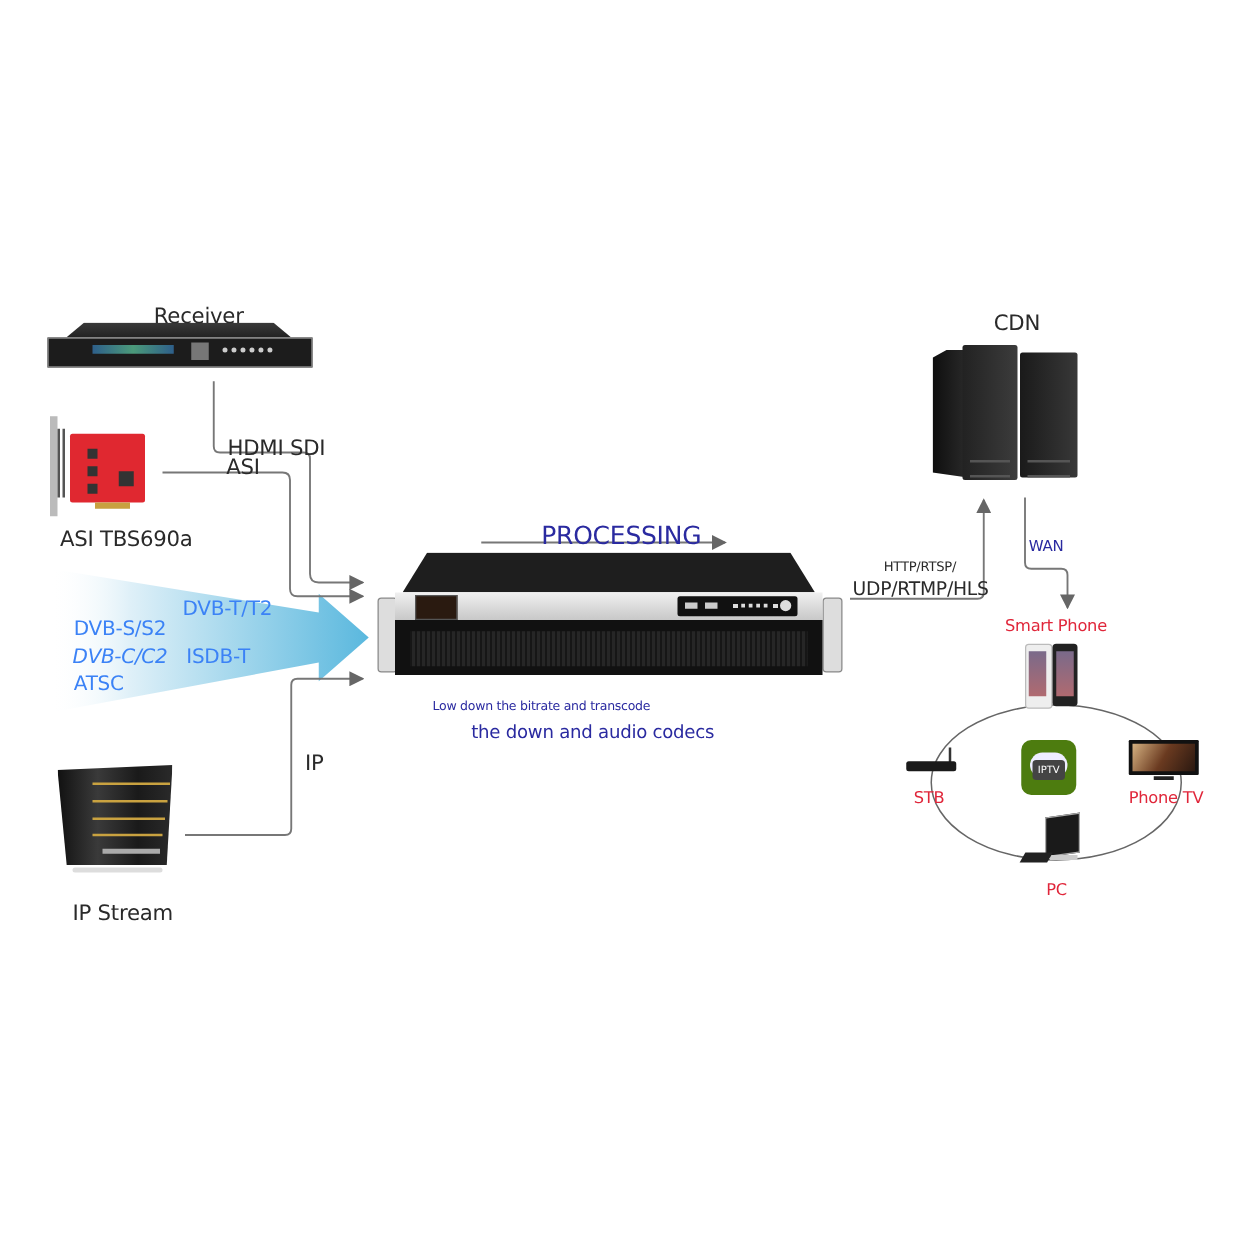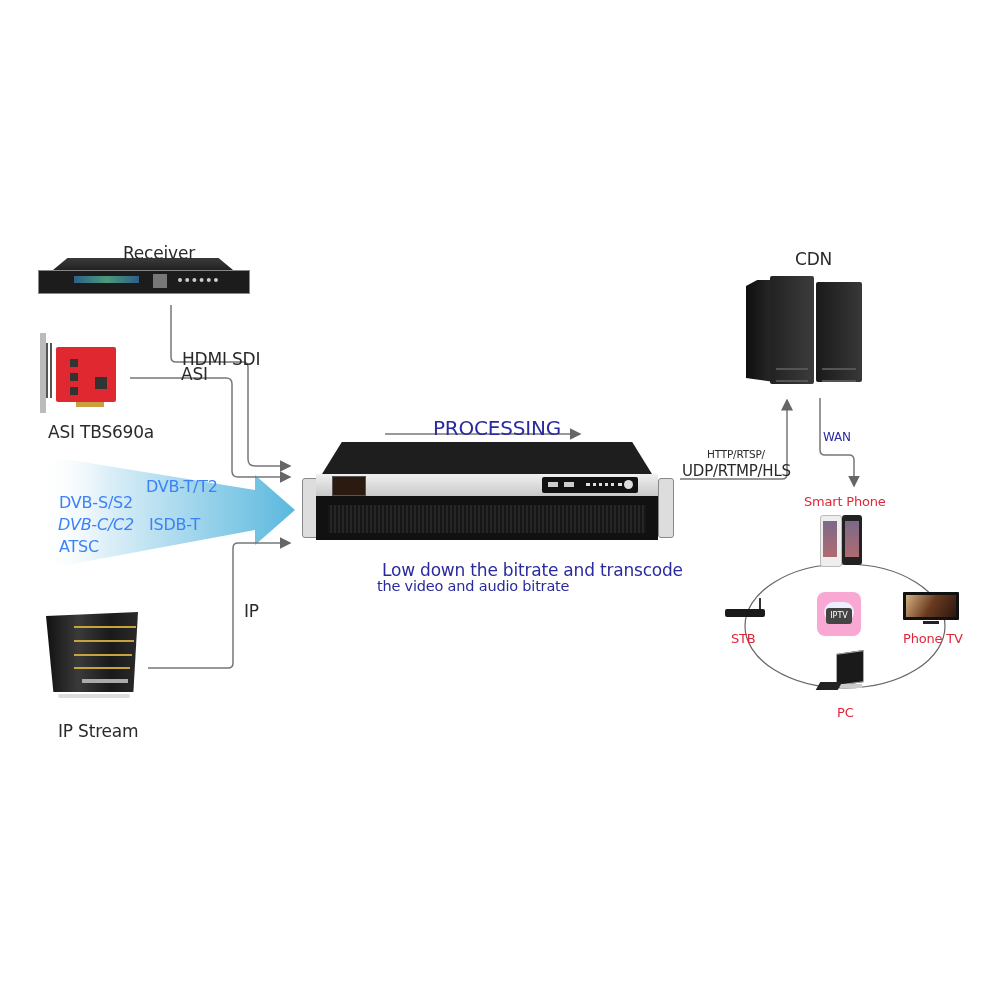--- a/index.html
+++ b/index.html
@@ -96,22 +96,22 @@
   <div class="abs" style="left:30px;top:34px;width:32px;height:18px;background:#2a1a10;border:1px solid #555;"></div>
   <div class="abs" style="left:240px;top:35px;width:96px;height:16px;background:#111;border-radius:2px;"></div>
   <div class="abs" style="left:246px;top:40px;width:10px;height:5px;background:#ccc;"></div>
   <div class="abs" style="left:262px;top:40px;width:10px;height:5px;background:#ccc;"></div>
   <div class="abs" style="left:284px;top:41px;width:36px;height:3px;border-top:3px dotted #ddd;"></div>
   <div class="abs" style="left:322px;top:38px;width:9px;height:9px;border-radius:50%;background:#ddd;"></div>
   <div class="abs" style="left:14px;top:54px;width:342px;height:44px;background:#111;"></div>
   <div class="abs" style="left:26px;top:63px;width:318px;height:28px;background:repeating-linear-gradient(90deg,#161616 0 2px,#262626 2px 4px);"></div>
 </div>
 
-<div class="lbl blue" style="left:346px;top:560px;font-size:17px;margin-left:36px;">Low down the bitrate and transcode</div>
-<div class="lbl blue" style="left:377px;top:578px;font-size:14.5px;">the video and audio bitrate</div>
+<div class="lbl blue" style="left:346px;top:560px;font-size:10px;">Low down the bitrate and transcode</div>
+<div class="lbl blue" style="left:377px;top:578px;font-size:14.5px;">the down and audio codecs</div>
 
 <div class="lbl" style="left:707px;top:448px;font-size:10.5px;">HTTP/RTSP/</div>
 <div class="lbl" style="left:682px;top:462px;font-size:15px;">UDP/RTMP/HLS</div>
 
 <div class="lbl" style="left:795px;top:249px;">CDN</div>
 <div class="abs" style="left:746px;top:272px;width:116px;height:118px;">
   <div class="abs" style="left:0;top:8px;width:28px;height:102px;background:linear-gradient(90deg,#0e0e0e,#2a2a2a);clip-path:polygon(40% 0,100% 0,100% 100%,0 96%,0 6%);"></div>
   <div class="abs" style="left:24px;top:4px;width:44px;height:108px;background:linear-gradient(90deg,#222,#3c3c3c);border-radius:2px;"></div>
   <div class="abs" style="left:70px;top:10px;width:46px;height:100px;background:linear-gradient(90deg,#1a1a1a,#383838);border-radius:2px;"></div>
   <div class="abs" style="left:30px;top:96px;width:32px;height:10px;border-top:2px solid #555;border-bottom:2px solid #555;"></div>
@@ -127,21 +127,21 @@
   <div class="abs" style="left:22px;top:0;width:20px;height:50px;background:#222;border-radius:3px;"></div>
   <div class="abs" style="left:25px;top:6px;width:14px;height:36px;background:linear-gradient(#7a6a8a,#b06a70);"></div>
 </div>
 
 <div class="abs" style="left:725px;top:598px;width:42px;height:22px;">
   <div class="abs" style="left:34px;top:0;width:2px;height:12px;background:#333;"></div>
   <div class="abs" style="left:0;top:11px;width:40px;height:8px;background:#1a1a1a;border-radius:2px;"></div>
 </div>
 <div class="lbl red" style="left:731px;top:631px;">STB</div>
 
-<div class="abs" style="left:817px;top:592px;width:44px;height:44px;background:#f9a8d4;border-radius:8px;">
+<div class="abs" style="left:817px;top:592px;width:44px;height:44px;background:#4d7c0f;border-radius:8px;">
   <div class="abs" style="left:7px;top:10px;width:30px;height:20px;background:#eef;border-radius:10px;"></div>
   <div class="abs" style="left:9px;top:16px;width:26px;height:16px;background:#444;border-radius:3px;color:#fff;font-size:8px;line-height:16px;text-align:center;">IPTV</div>
 </div>
 
 <div class="abs" style="left:903px;top:592px;width:58px;height:34px;">
   <div class="abs" style="left:0;top:0;width:56px;height:28px;background:#111;border-radius:1px;"></div>
   <div class="abs" style="left:3px;top:3px;width:50px;height:22px;background:linear-gradient(120deg,#d4b080,#6a3a20 50%,#2a1810);"></div>
   <div class="abs" style="left:20px;top:29px;width:16px;height:3px;background:#222;"></div>
 </div>
 <div class="lbl red" style="left:903px;top:631px;">Phone TV</div>

